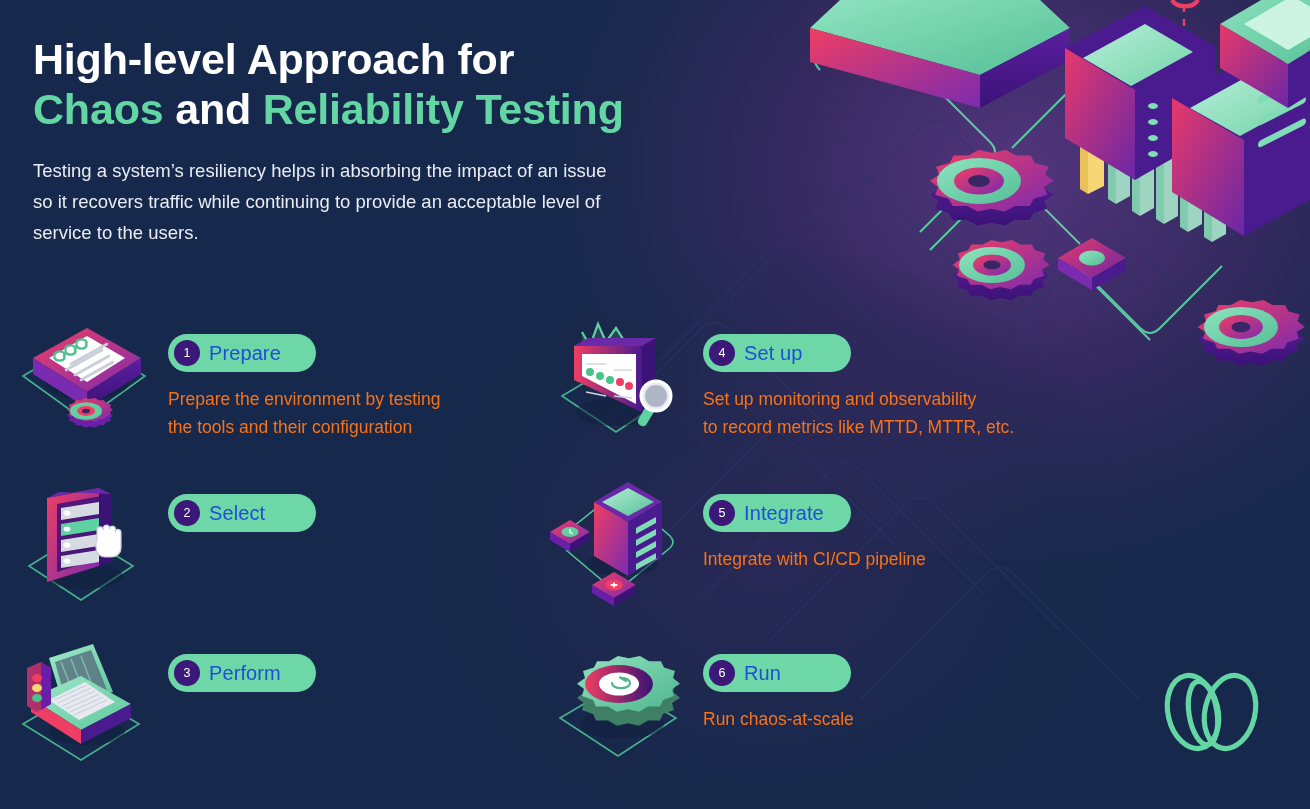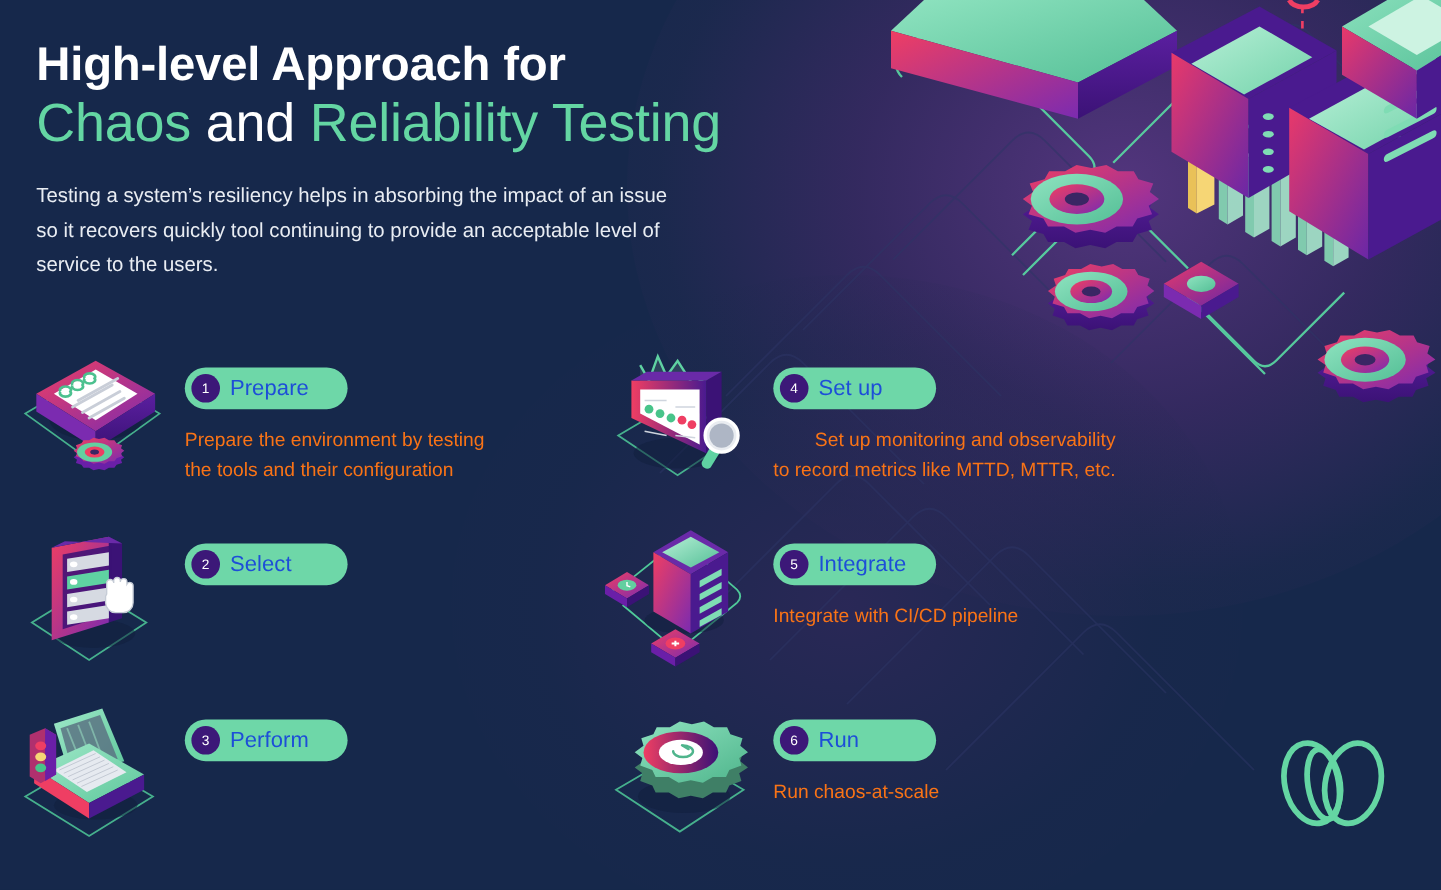--- a/index.html
+++ b/index.html
@@ -26,21 +26,21 @@
     background:radial-gradient(ellipse at 50% 50%,
       rgba(58,40,96,.55) 0%, rgba(30,40,78,.25) 55%, rgba(22,40,75,0) 78%);
   }
 
   
   #header { position:absolute; left:33px; top:34px; width:640px; }
   #title-line-1 {
     font-size:43px; font-weight:700; color:#ffffff;
     letter-spacing:-.2px; line-height:1.17;
   }
-  #title-line-2 { font-size:49px; font-weight:400; line-height:1.17; letter-spacing:-.2px; }
+  #title-line-2 { font-size:43px; font-weight:700; line-height:1.17; letter-spacing:-.2px; }
   .kw { color:#64d6a3; }
   .plain { color:#ffffff; }
   #subtitle {
     margin-top:20px; font-size:18.5px; line-height:1.68;
     color:#e9edf3; font-weight:400; max-width:575px;
   }
 
   
   #steps { position:absolute; left:0; top:316px; width:1150px; }
   .step-row { display:flex; }
@@ -65,21 +65,21 @@
     width:26px; height:26px; border-radius:50%;
     background:#3c1878; color:#ffffff;
     font-size:12.5px; display:flex; align-items:center; justify-content:center;
     font-weight:400;
   }
   .pill .plabel { font-size:20px; color:#1d4ed8; letter-spacing:.1px; }
   .desc {
     margin-top:13px; font-size:17.5px; line-height:1.62;
     color:#f97316; max-width:360px; white-space:pre-line;
   }
-  .step.col-right .desc { max-width:400px;text-align:right; }
+  .step.col-right .desc { max-width:400px; }
 
   
   #logo { position:absolute; right:46px; bottom:52px; width:105px; height:90px; }
 
   
   #hero { position:absolute; right:0; top:0; width:530px; height:400px; }
 </style>
 </head>
 <body>
 
@@ -240,21 +240,21 @@
       <path d="M0 20 L34 40 L34 52 L0 32 Z" fill="#7b2bb0"></path>
       <path d="M34 40 L68 20 L68 32 L34 52 Z" fill="#4a1a8f"></path>
       <ellipse cx="34" cy="20" rx="13" ry="7.4" fill="url(#gMint)"></ellipse>
     </g>
   </svg>
 </div>
 
 <div id="header">
   <h1 id="title-line-1">High-level Approach for</h1>
   <h1 id="title-line-2"><span class="kw">Chaos</span><span class="plain"> and </span><span class="kw">Reliability Testing</span></h1>
-  <p id="subtitle">Testing a system’s resiliency helps in absorbing the impact of an issue so it recovers quickly tool continuing to provide an acceptable level of service to the users.</p>
+  <p id="subtitle">Testing a system’s resiliency helps in absorbing the impact of an issue so it recovers traffic while continuing to provide an acceptable level of service to the users.</p>
 </div>
 
 <div id="steps">
 
   <div class="step-row">
 
     <div class="step">
       <div class="illus">
         <svg width="150" height="130" viewBox="0 0 150 130">
           <defs>

